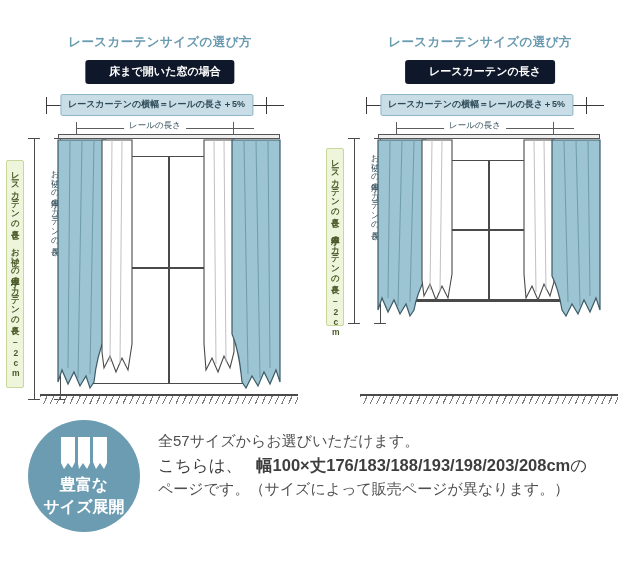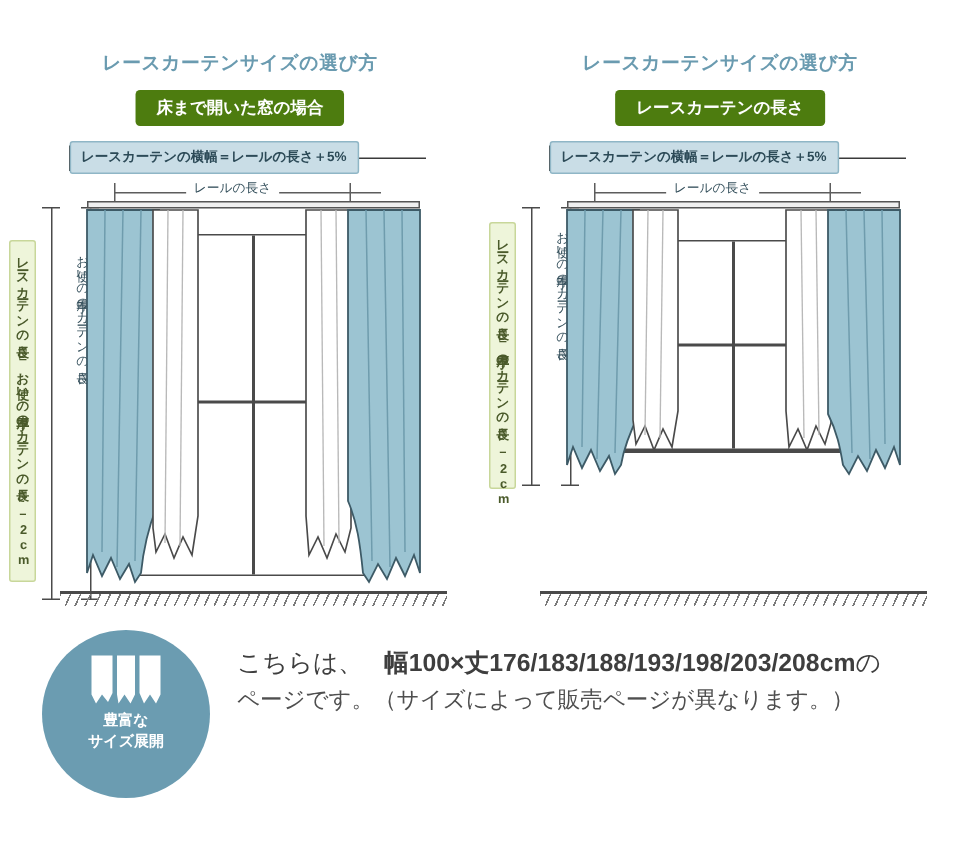--- a/index.html
+++ b/index.html
@@ -40,35 +40,35 @@
     font-size: 12.5px;
     font-weight: bold;
     color: #6a9bb0;
     letter-spacing: 0.4px;
   }
   .panel-subtitle {
     position: absolute;
     top: 44px;
     left: 50%;
     transform: translateX(-50%);
-    background: #4d7c0f;
+    background: #0f172a;
     color: #ffffff;
     font-size: 11px;
     font-weight: bold;
-    padding: 4px 14px 5px 14px;
+    padding: 4px 14px 5px 24px;
     border-radius: 3px;
     white-space: nowrap;
   }
 
   
   .topbar {
     position: absolute;
     top: 78px;
     left: 46px;
-    width: 193px;
+    width: 221px;
     height: 22px;
   }
   .topbar .line {
     position: absolute;
     top: 11px;
     left: 0;
     width: 238px;
     height: 1px;
     background: #3a3a3a;
   }
@@ -266,21 +266,21 @@
     background: #6b9cb1;
     color: #ffffff;
     text-align: center;
   }
   .badge .badge-icon {
     margin: 16px auto 4px auto;
     width: 52px;
     height: 34px;
   }
   .badge .badge-text {
-    font-size: 10px;
+    font-size: 16px;
     font-weight: bold;
     line-height: 1.35;
   }
   .banner-text {
     position: absolute;
     left: 158px;
     top: 20px;
     width: 470px;
     color: #4a4a4a;
   }
@@ -489,20 +489,21 @@
           <path d="M35,1 L49,1 L49,27 L46,33 L42,27 L38,33 L35,26 Z" fill="#ffffff"></path>
         </svg>
       </div>
       <div class="badge-text">
         <div>豊富な</div>
         <div>サイズ展開</div>
       </div>
     </div>
 
     <div class="banner-text">
+      <div class="bt-line1">全57サイズからお選びいただけます。</div>
       <div class="bt-line2">
         <span>こちらは、</span><b>幅100×丈176/183/188/193/198/203/208cm</b><span>の</span>
       </div>
       <div class="bt-line3">ページです。（サイズによって販売ページが異なります。）</div>
     </div>
   </div>
 
   <div class="footer-band"></div>
 </div>
 

